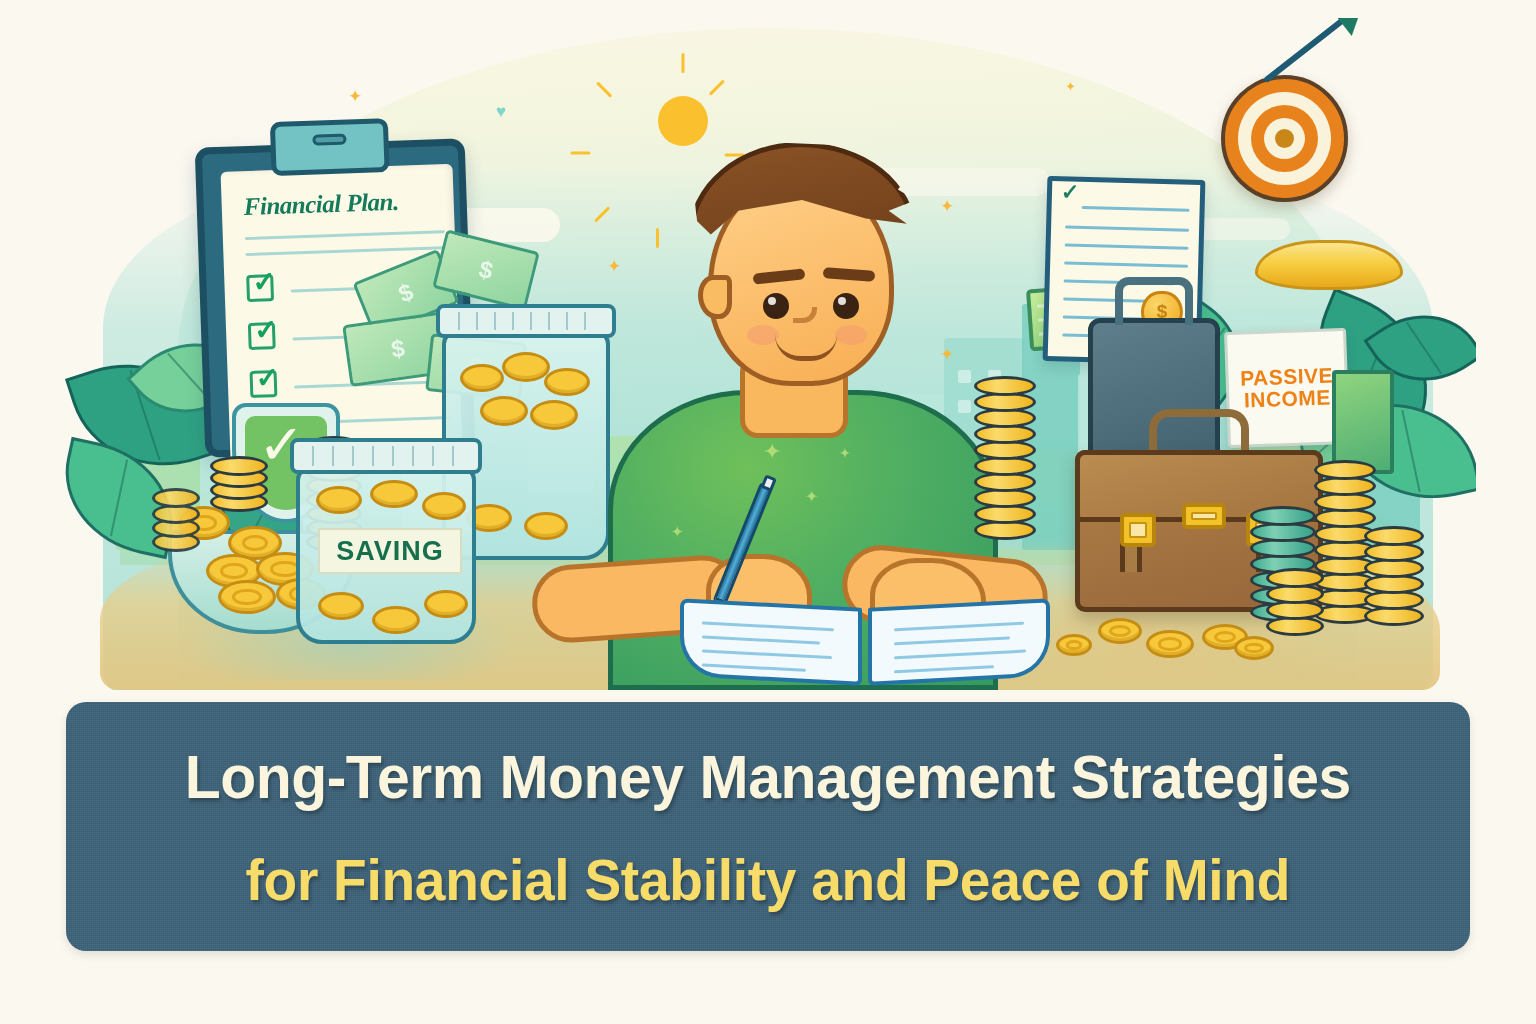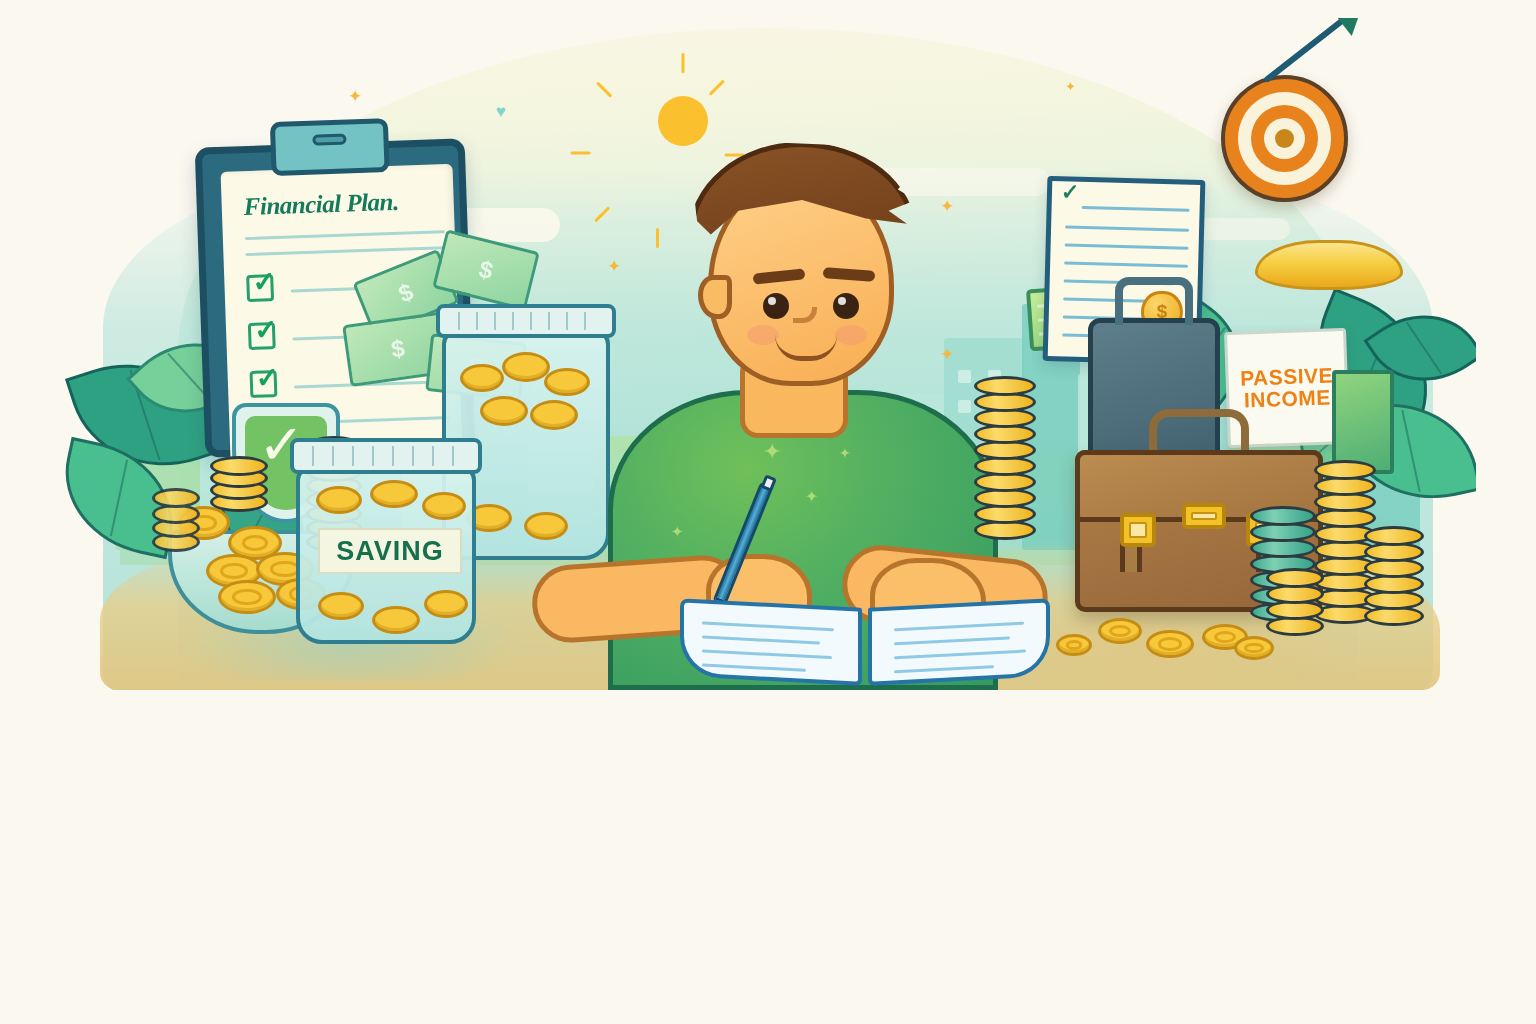--- a/index.html
+++ b/index.html
@@ -694,14 +694,18 @@
         <div class="bull"></div>
     </div>
     <div class="arrow">
       <div class="ah"></div>
     </div>
 
     <div class="disc"></div>
 
   </div>
 
+  <div class="banner">
+    <div class="t-line1">Long-Term Money Management Strategies</div>
+    <div class="t-line2">for Financial Stability and Peace of Mind</div>
+  </div>
 
 </div>
 
 </body></html>

